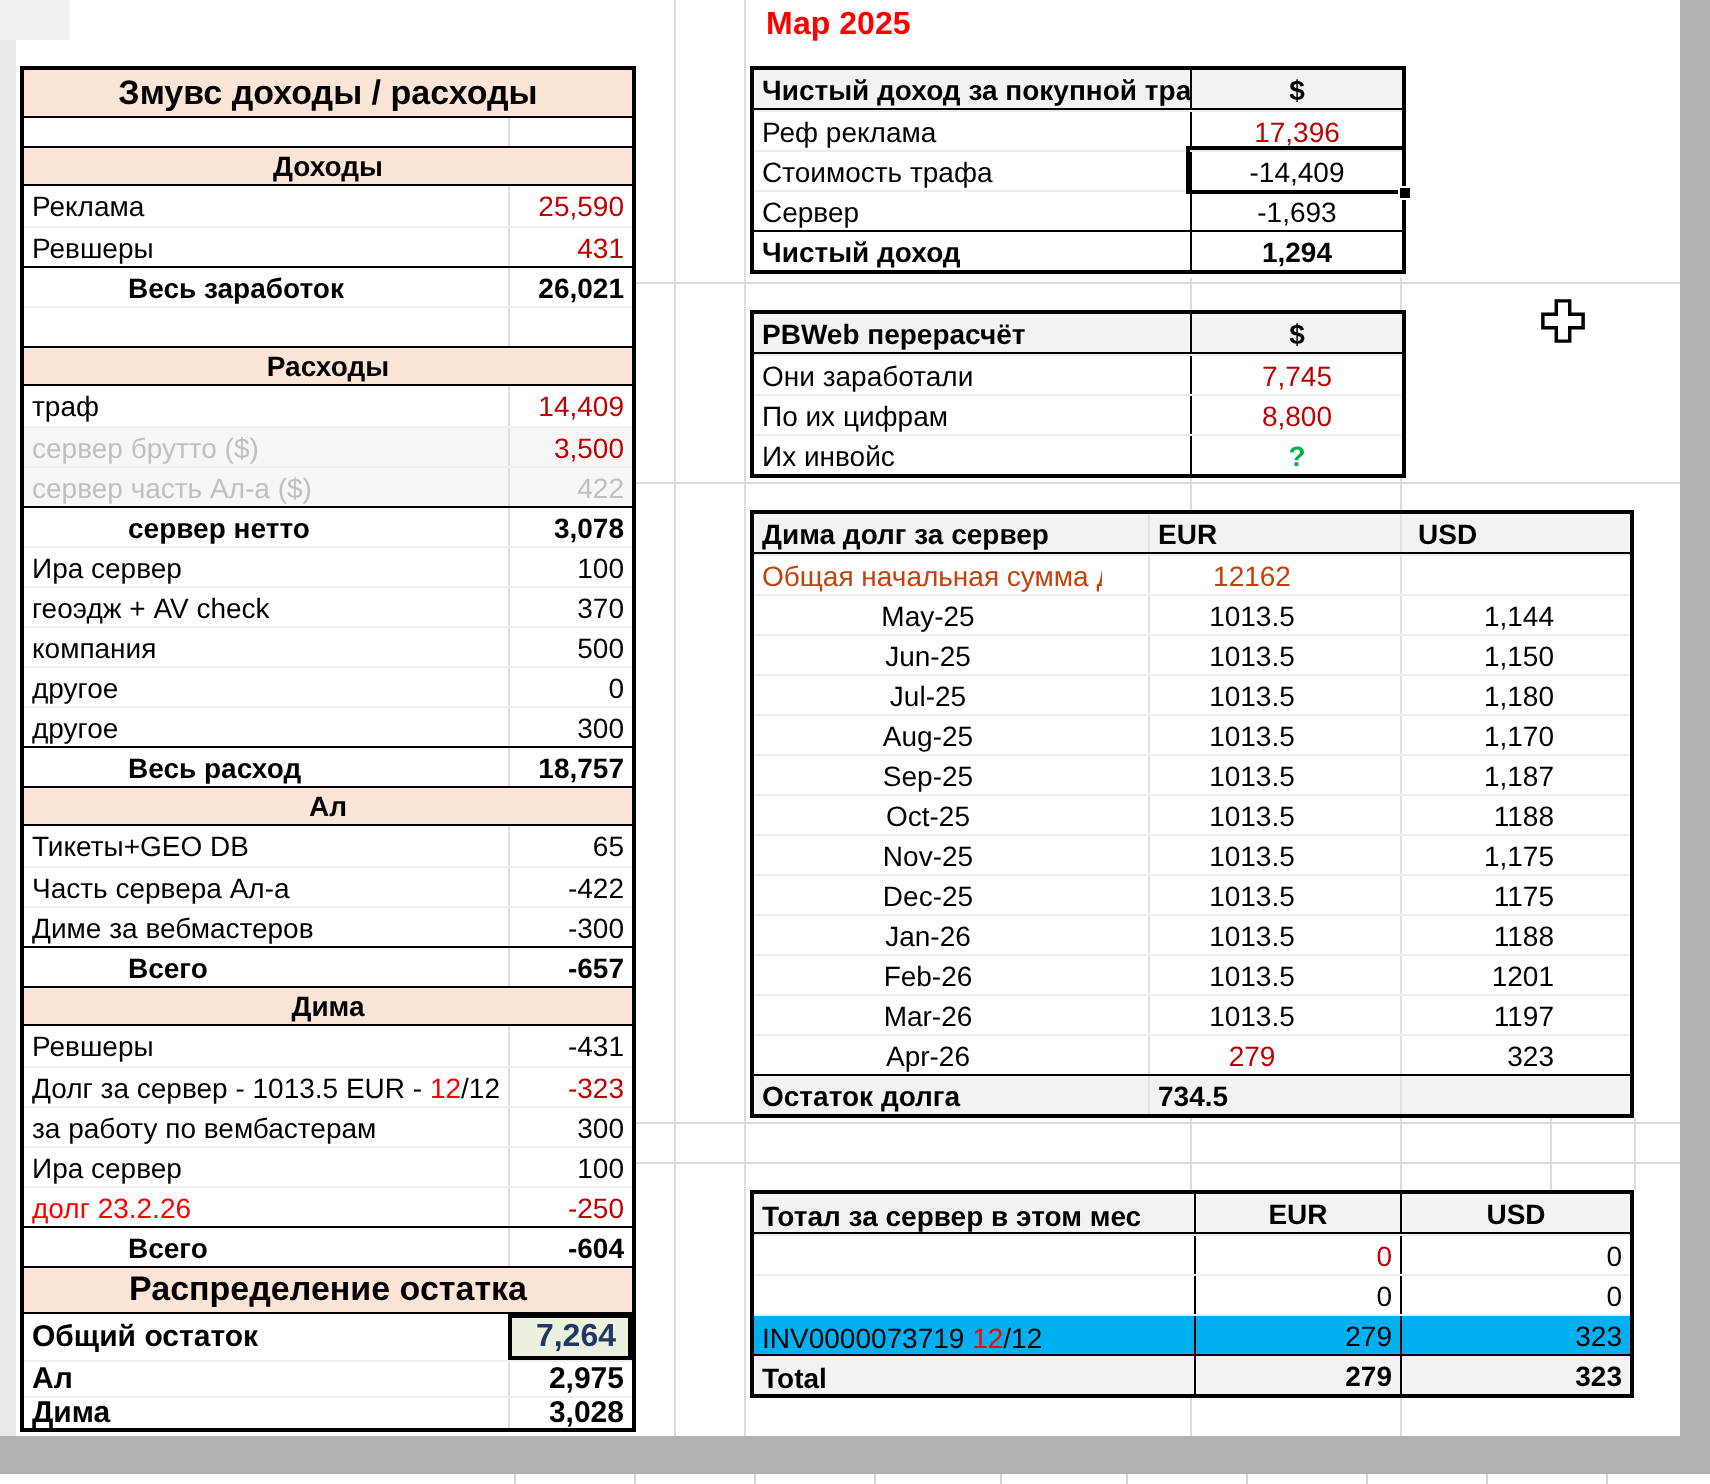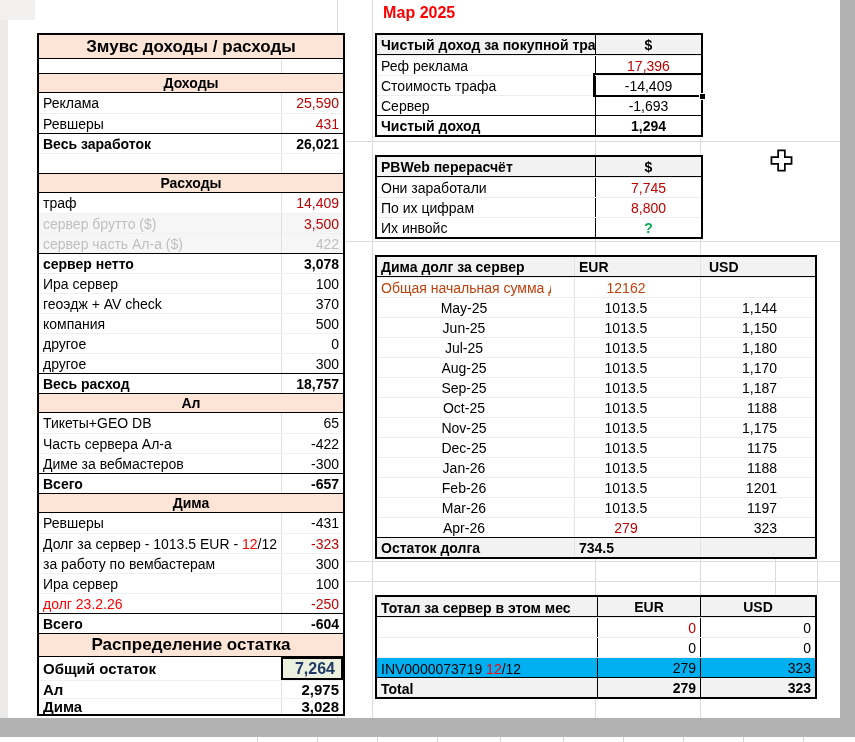--- a/index.html
+++ b/index.html
@@ -10,30 +10,30 @@
   .corner-block{position:absolute;left:0;top:0;width:35px;height:20px;background:#F1F0EE;}
   .strip-right{position:absolute;left:840px;top:0;width:15px;height:718px;background:#B2B2B2;}
   .bar-bottom{position:absolute;left:0;top:718px;width:855px;height:19px;background:#B2B2B2;}
   .gl{position:absolute;background:#DCDCDC;}
   .glv{width:1px;} .glh{height:1px;}
   .bgl{position:absolute;top:737px;width:1px;height:5px;background:#D4D4D4;}
   
   .title-month{position:absolute;left:383px;top:4px;font-size:16px;font-weight:700;color:#FF0000;}
   
   .lt{position:absolute;left:10px;top:33px;width:308px;height:683px;border:2px solid #000;
-      background:#fff;box-sizing:border-box;display:flex;flex-direction:column;margin-left:27px;}
+      background:#fff;box-sizing:border-box;display:flex;flex-direction:column;}
   .ltr{display:flex;align-items:center;height:20px;box-sizing:border-box;border-top:1px solid #F0F0F0;}
   .ltr.nt{border-top:none;}
   .ltr.t{height:24px;background:#FCE4D6;border-top:none;border-bottom:1px solid #000;
          justify-content:center;font-weight:700;font-size:17px;}
   .ltr.e14{height:14px;}
   .ltr.sec{background:#FCE4D6;justify-content:center;font-weight:700;
            border-top:1px solid #000;border-bottom:1px solid #000;}
   .ltr.secbig{height:24px;font-size:17px;}
-  .ltr.tot{font-weight:700;border-top:1px solid #000;}
+  .ltr.tot{font-weight:700;border-top:1px solid #000;padding-left:48px;}
   .ltr.grayrow{background:#F6F6F6;color:#BFBFBF;}
   .ltr.osn{height:23px;} .ltr.ral{height:18px;} .ltr.rdm{height:16px;}
   .ltr.bigrow{font-weight:700;font-size:15px;}
   .ll{flex:1;padding-left:4px;white-space:nowrap;overflow:hidden;}
   .lv{width:62px;text-align:right;padding-right:4px;border-left:1px solid #E0E0E0;
       box-sizing:border-box;height:100%;display:flex;align-items:center;justify-content:flex-end;}
   .vr{color:#C00000;} .lr{color:#FF0000;} .vg{color:#BFBFBF;text-align:center;}
   .green-cell{background:#EBF1DE;border:2px solid #000;font-weight:700;font-size:16px;
       color:#1F3864;padding-right:6px;}
   

